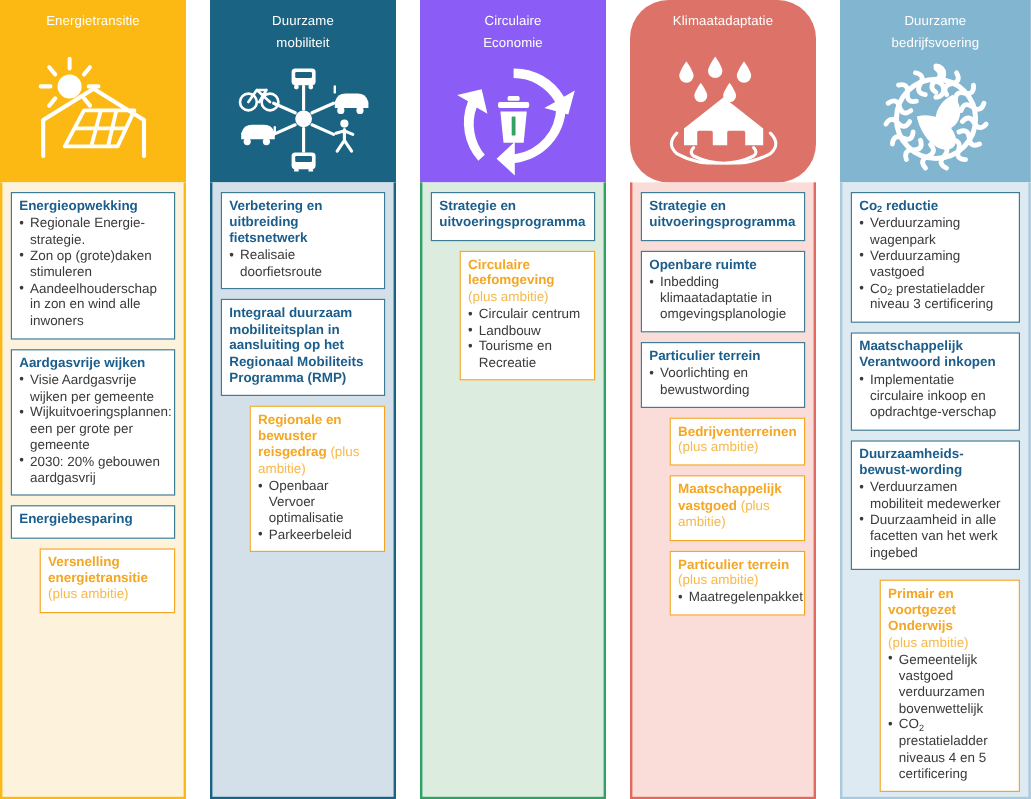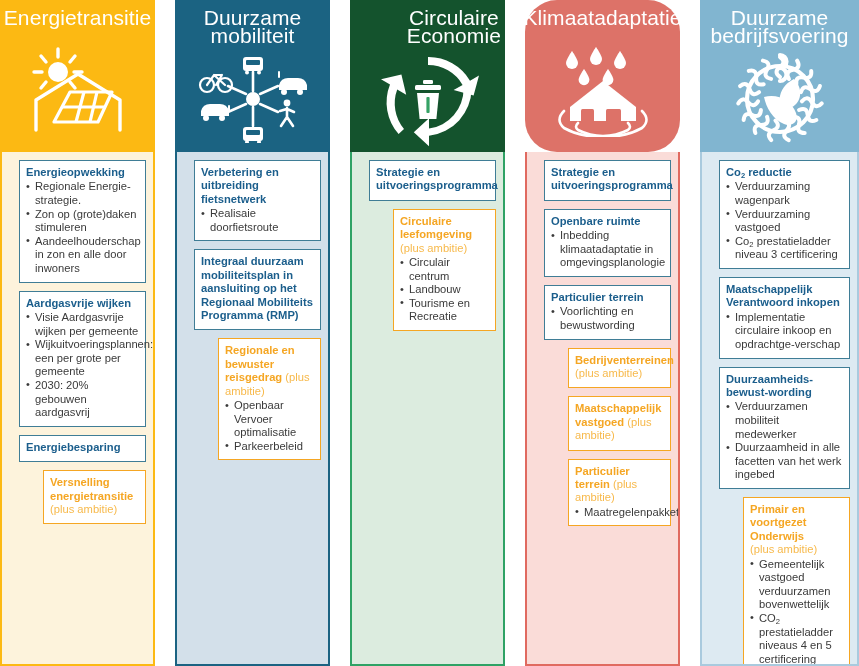--- a/index.html
+++ b/index.html
@@ -27,41 +27,41 @@
     height:152px;
     flex:0 0 152px;
     display:flex;
     flex-direction:column;
     align-items:center;
     box-sizing:border-box;
     padding-top:9px;
   }
   .col-title{
     color:#ffffff;
-    font-size:21px;
+    font-size:11px;
     line-height:18px;
     font-weight:400;
     text-align:center;
     letter-spacing:.1px;
     padding:0 4px;
     white-space:pre-line;
   }
   .icon-wrap{
     flex:1;
     display:flex;
     align-items:center;
     justify-content:center;
     width:100%;
   }
   .col-body{
     flex:1;
     border:2px solid;
     border-top:none;
     box-sizing:border-box;
-    padding:8px 7px 8px 17px;
+    padding:8px 7px 8px 7px;
     display:flex;
     flex-direction:column;
     gap:8px;
     overflow:hidden;
   }
   .card{
     background:#ffffff;
     border:1.4px solid #3f7d96;
     box-sizing:border-box;
     padding:5px 6px 6px 6px;
@@ -105,21 +105,21 @@
     color:#3a3a3a;
     font-size:11px;
   }
   sub{font-size:7.6px;line-height:0;vertical-align:baseline;position:relative;top:2px;}
 
   
   .c1 .col-head{background:#fcb913;}
   .c1 .col-body{border-color:#fcb913;background:#fdf3dc;}
   .c2 .col-head{background:#1b6382;}
   .c2 .col-body{border-color:#1b6382;background:#d3e0ea;}
-  .c3 .col-head{background:#14532d;align-items:flex-end;}
+  .c3 .col-head{background:#8b5cf6;}
   .c3 .col-body{border-color:#2fa265;background:#dcecdf;}
   .c4 .col-head{background:#dd7268;border-radius:32px;}
   .c4 .col-body{border-color:#e06a60;background:#fadcd8;}
   .c5 .col-head{background:#81b5d0;}
   .c5 .col-body{border-color:#a9cade;background:#ddeaf2;}
   .c5{width:159px;}
 
   svg{display:block;}
 </style>
 </head>
@@ -152,21 +152,21 @@
   </g>
 </svg>
         </div>
       </div>
       <div class="col-body">
         <div class="card">
           <div class="card-title"><span>Energieopwekking</span></div>
           <ul class="bullets">
             <li>Regionale Energie-strategie.</li>
             <li>Zon op (grote)daken stimuleren</li>
-            <li>Aandeelhouderschap in zon en alle door inwoners</li>
+            <li>Aandeelhouderschap in zon en wind alle inwoners</li>
           </ul>
         </div>
         <div class="card">
           <div class="card-title"><span>Aardgasvrije wijken</span></div>
           <ul class="bullets">
             <li>Visie Aardgasvrije wijken per gemeente</li>
             <li>Wijkuitvoeringsplannen: een per grote per gemeente</li>
             <li>2030: 20% gebouwen aardgasvrij</li>
           </ul>
         </div>

